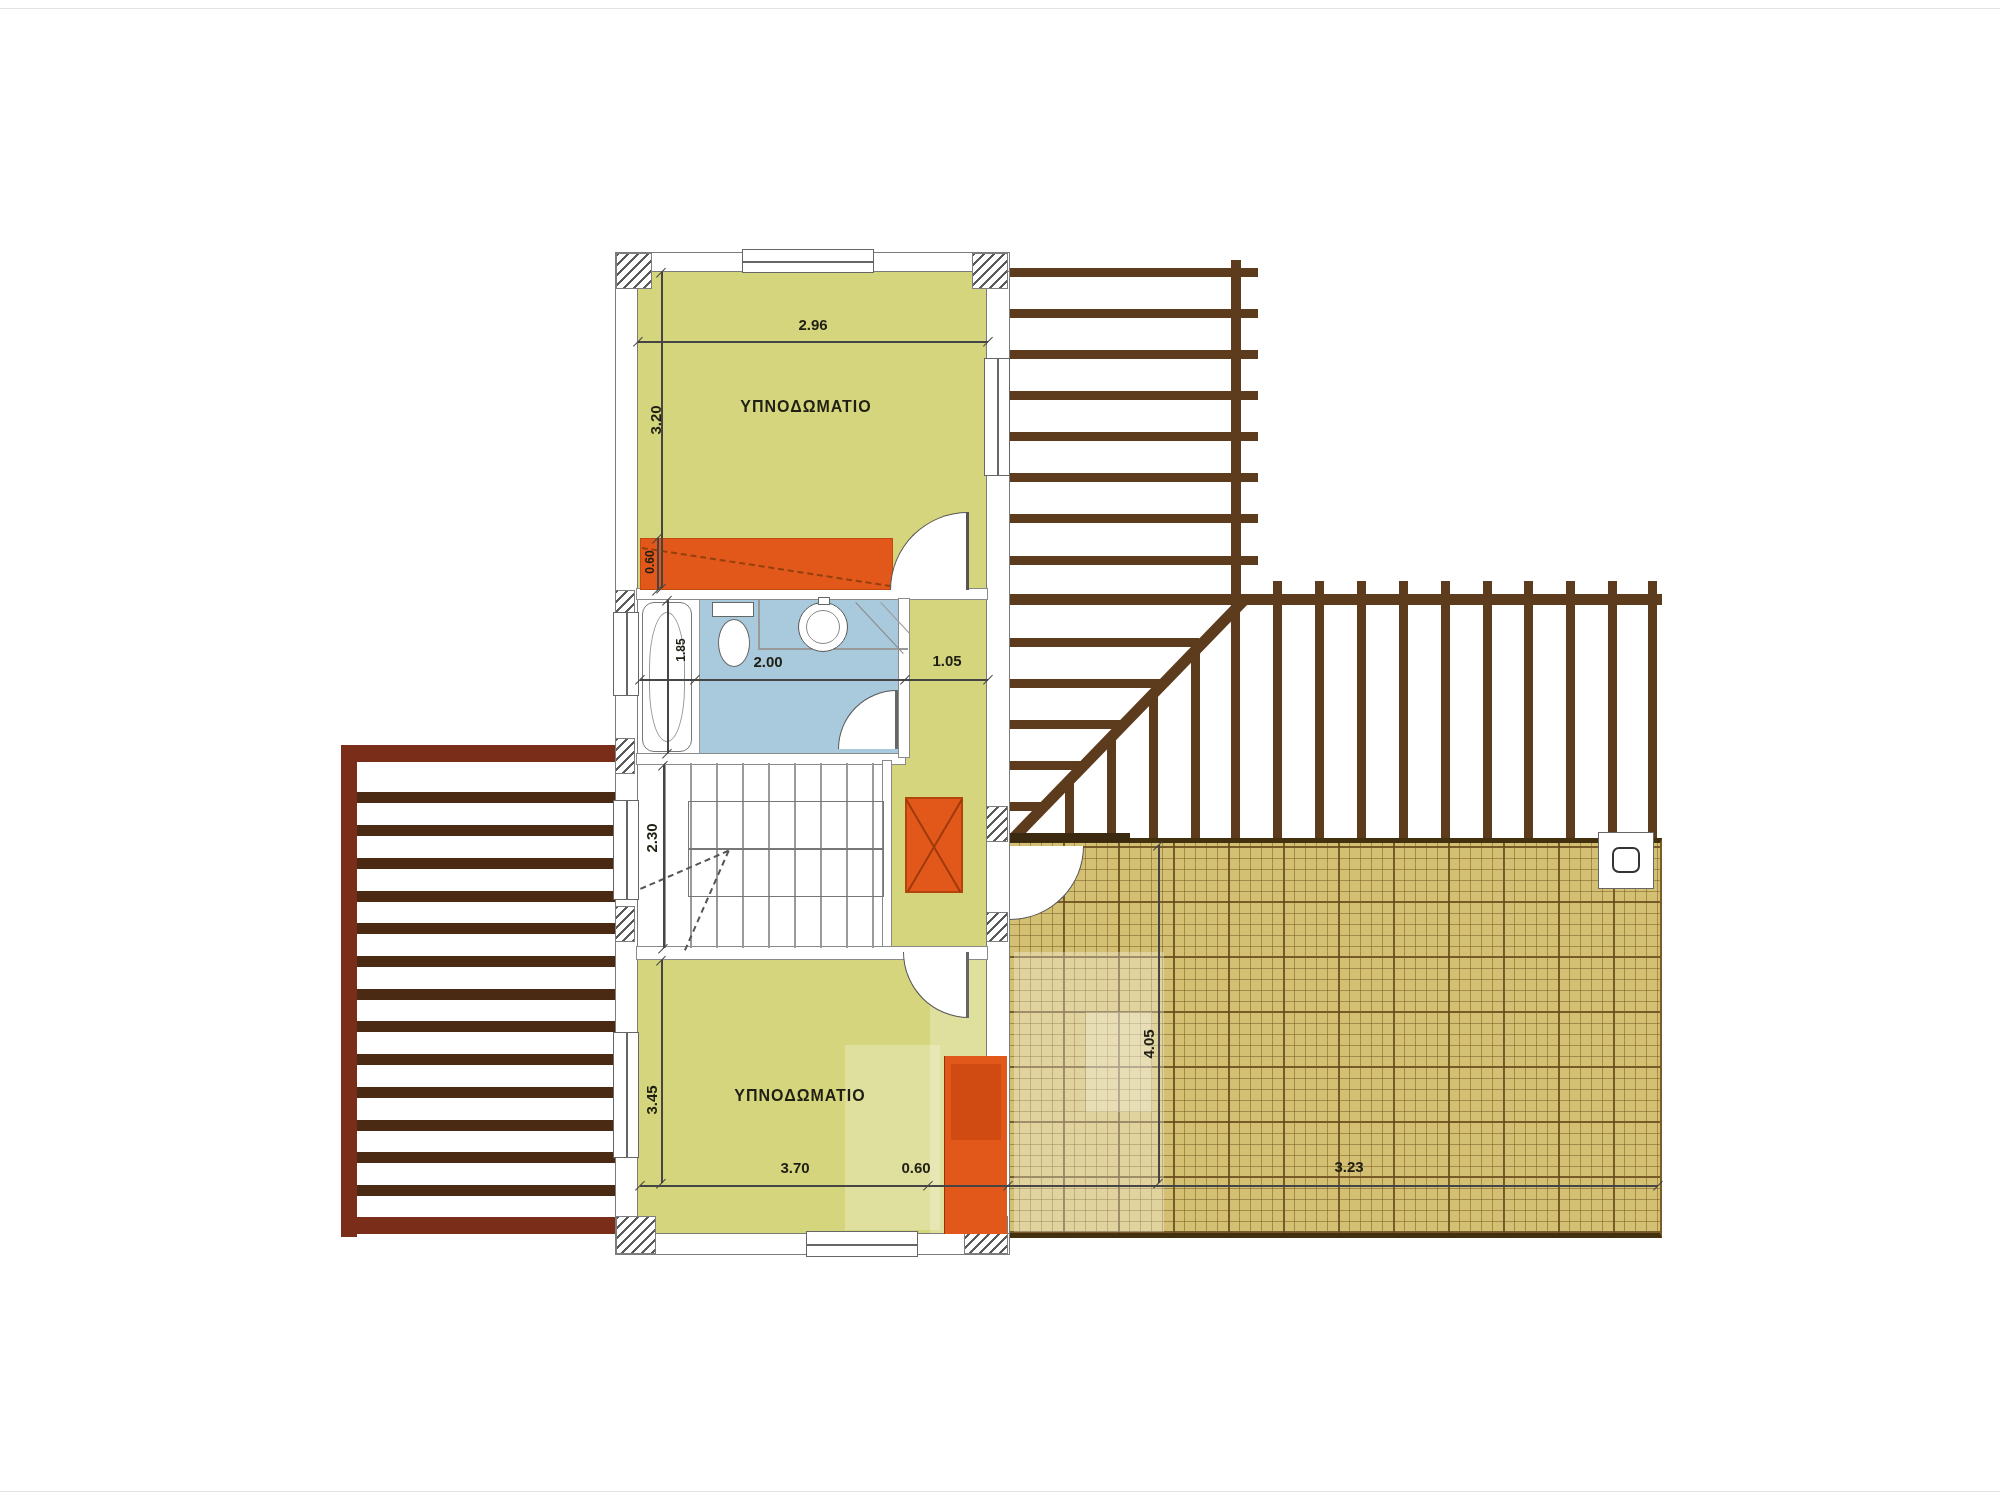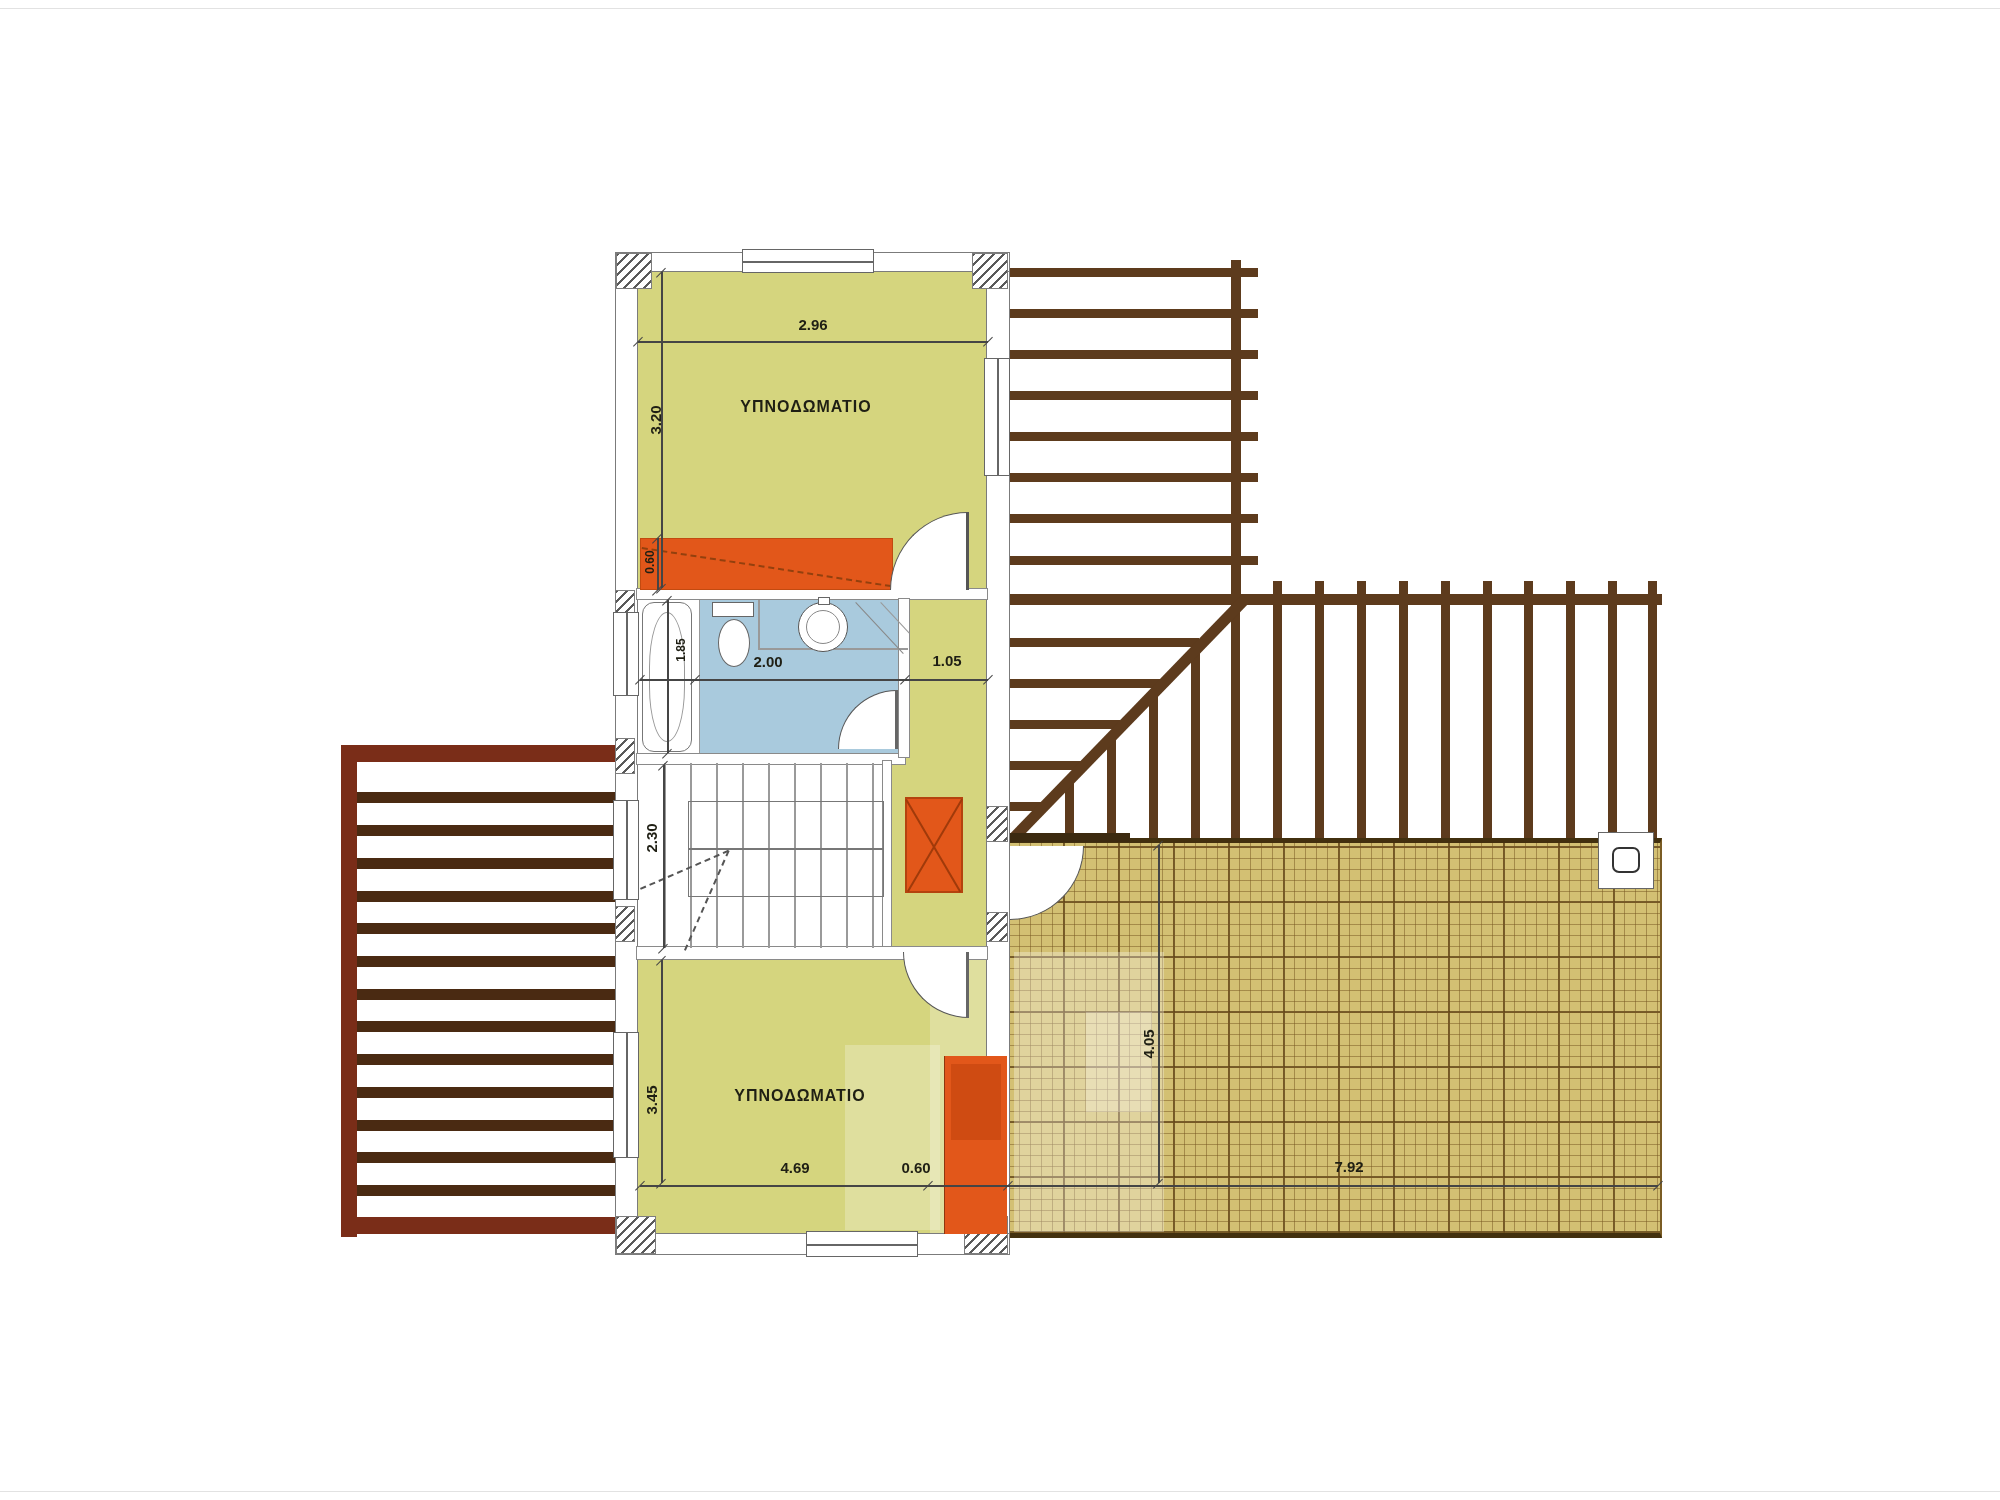--- a/index.html
+++ b/index.html
@@ -206,18 +206,18 @@
       <div class="txt roomlabel" style="left: 806px; top: 407px;">ΥΠΝΟΔΩΜΑΤΙΟ</div>
       <div class="txt roomlabel" style="left: 800px; top: 1096px;">ΥΠΝΟΔΩΜΑΤΙΟ</div>
       <div class="txt" style="left: 813px; top: 324px;">2.96</div>
       <div class="txt rot" style="left: 655px; top: 420px;">3.20</div>
       <div class="txt rot" style="left: 650px; top: 562px; font-size: 12px;">0.60</div>
       <div class="txt rot" style="left: 681px; top: 650px; font-size: 12px;">1.85</div>
       <div class="txt" style="left: 768px; top: 661px;">2.00</div>
       <div class="txt" style="left: 947px; top: 660px;">1.05</div>
       <div class="txt rot" style="left: 651px; top: 838px;">2.30</div>
       <div class="txt rot" style="left: 651px; top: 1100px;">3.45</div>
-      <div class="txt" style="left: 795px; top: 1167px;">4.69</div>
+      <div class="txt" style="left: 795px; top: 1167px;">3.70</div>
       <div class="txt" style="left: 916px; top: 1167px;">0.60</div>
       <div class="txt rot" style="left: 1148px; top: 1044px;">4.05</div>
-      <div class="txt" style="left: 1349px; top: 1166px;">7.92</div>
+      <div class="txt" style="left: 1349px; top: 1166px;">3.23</div>
     </div>
 </div>
 
 </body></html>

